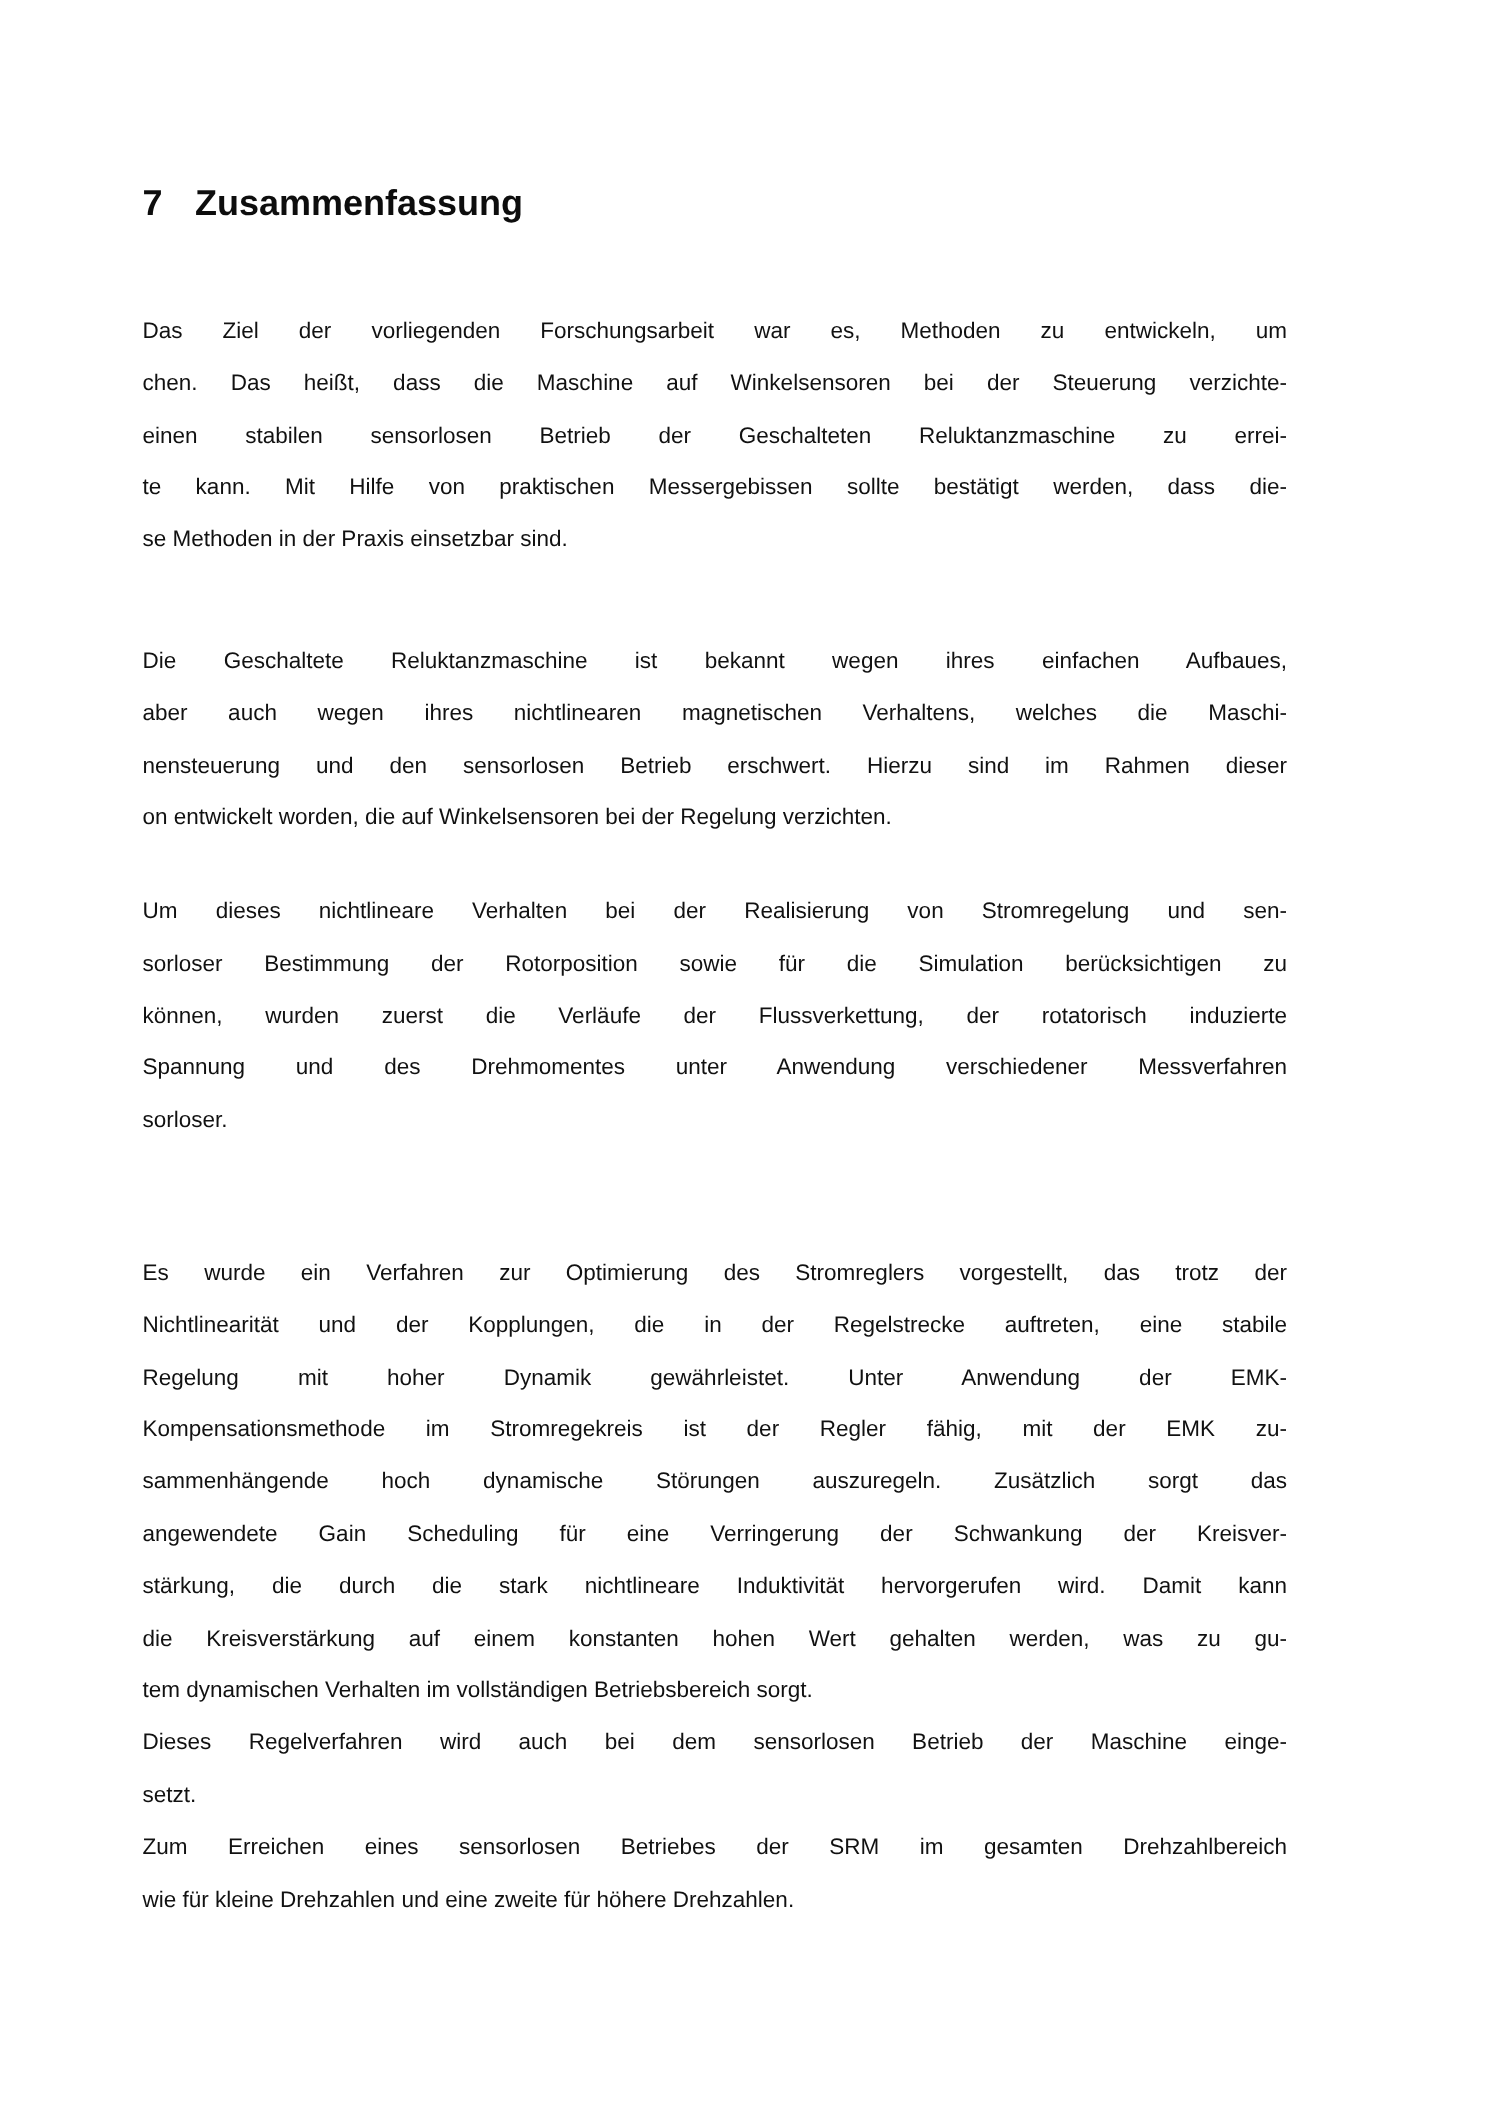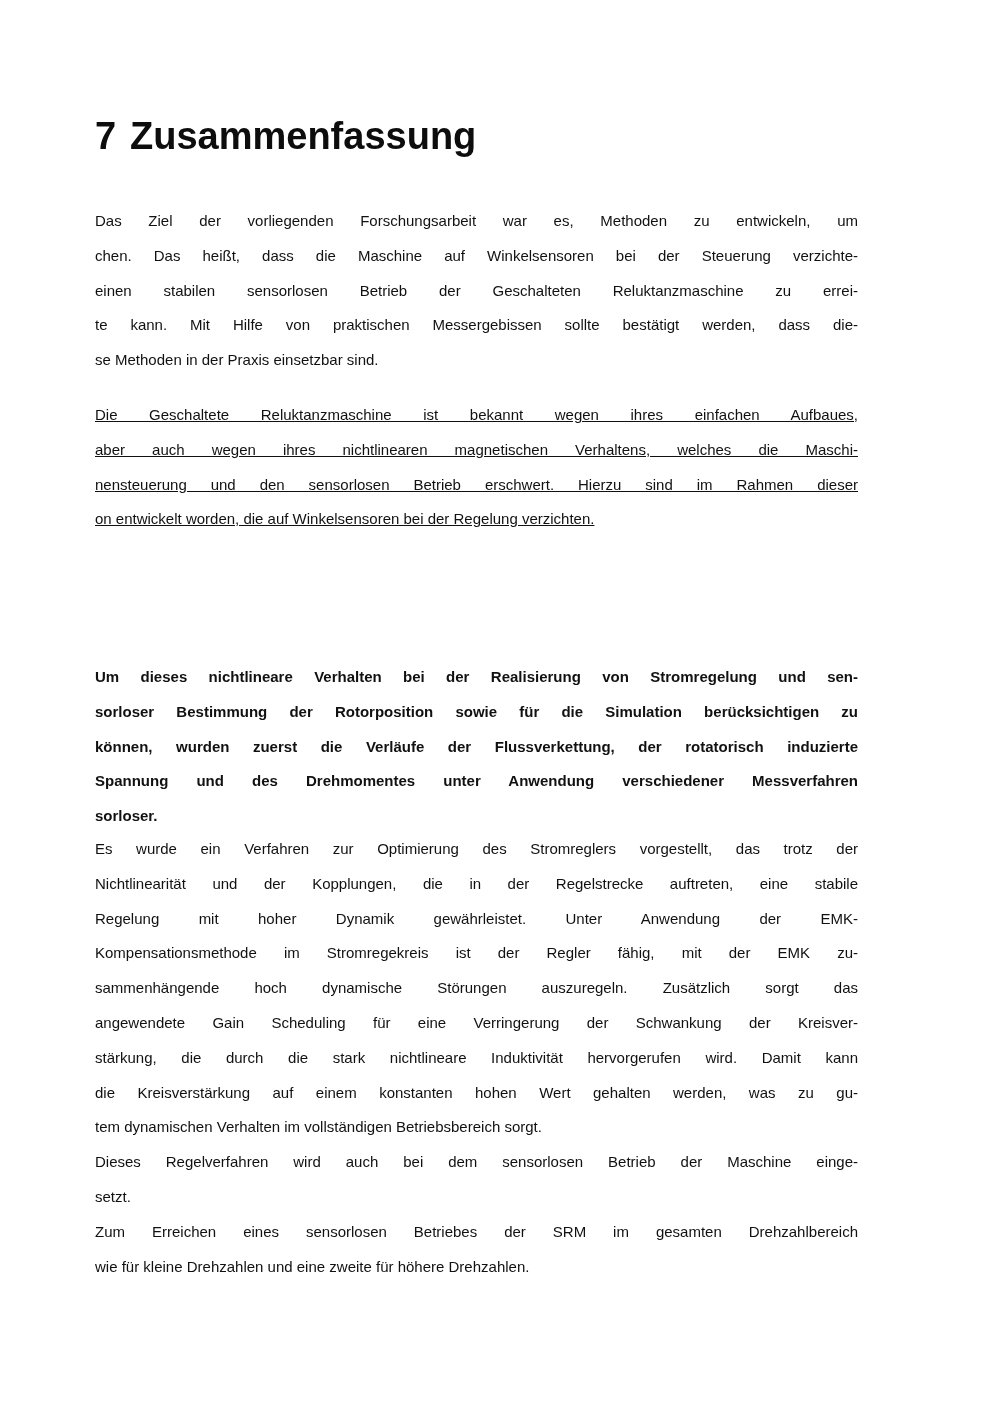--- a/index.html
+++ b/index.html
@@ -19,21 +19,21 @@
       position: absolute;
       left: 95px;
       top: 0;
       width: 763px;
     }
     .chapter-heading {
       position: absolute;
       top: 116px;
       left: 0;
       margin: 0;
-      font-size: 38px;
+      font-size: 24px;
       font-weight: bold;
       line-height: 40px;
       white-space: nowrap;
       color: #0d0d0d;
     }
     .chapter-number {
       display: inline-block;
       width: 35px;
     }
     .paragraph {
@@ -66,28 +66,28 @@
   </h1>
 
   <div class="paragraph" style="top:204px;">
     <span class="line">Das Ziel der vorliegenden Forschungsarbeit war es, Methoden zu entwickeln, um</span>
     <span class="line">chen. Das heißt, dass die Maschine auf Winkelsensoren bei der Steuerung verzichte-</span>
     <span class="line">einen stabilen sensorlosen Betrieb der Geschalteten Reluktanzmaschine zu errei-</span>
     <span class="line">te kann. Mit Hilfe von praktischen Messergebissen sollte bestätigt werden, dass die-</span>
     <span class="line last">se Methoden in der Praxis einsetzbar sind.</span>
   </div>
 
-  <div class="paragraph" style="top:398px;text-decoration:underline;">
+  <div class="paragraph" style="top:424px;">
     <span class="line">Die Geschaltete Reluktanzmaschine ist bekannt wegen ihres einfachen Aufbaues,</span>
     <span class="line">aber auch wegen ihres nichtlinearen magnetischen Verhaltens, welches die Maschi-</span>
     <span class="line">nensteuerung und den sensorlosen Betrieb erschwert. Hierzu sind im Rahmen dieser</span>
     <span class="line last">on entwickelt worden, die auf Winkelsensoren bei der Regelung verzichten.</span>
   </div>
 
-  <div class="paragraph" style="top:660px;font-weight:bold;">
+  <div class="paragraph" style="top:591px;">
     <span class="line">Um dieses nichtlineare Verhalten bei der Realisierung von Stromregelung und sen-</span>
     <span class="line">sorloser Bestimmung der Rotorposition sowie für die Simulation berücksichtigen zu</span>
     <span class="line">können, wurden zuerst die Verläufe der Flussverkettung, der rotatorisch induzierte</span>
     <span class="line">Spannung und des Drehmomentes unter Anwendung verschiedener Messverfahren</span>
     <span class="line last">sorloser.</span>
   </div>
 
   <div class="paragraph" style="top:832px;">
     <span class="line">Es wurde ein Verfahren zur Optimierung des Stromreglers vorgestellt, das trotz der</span>
     <span class="line">Nichtlinearität und der Kopplungen, die in der Regelstrecke auftreten, eine stabile</span>

